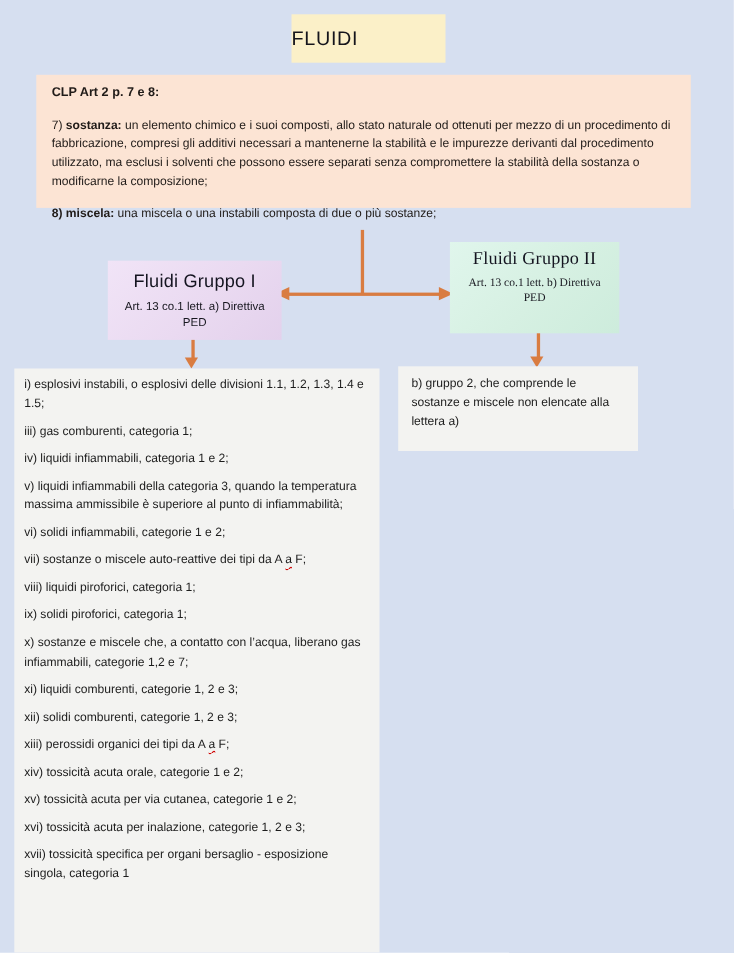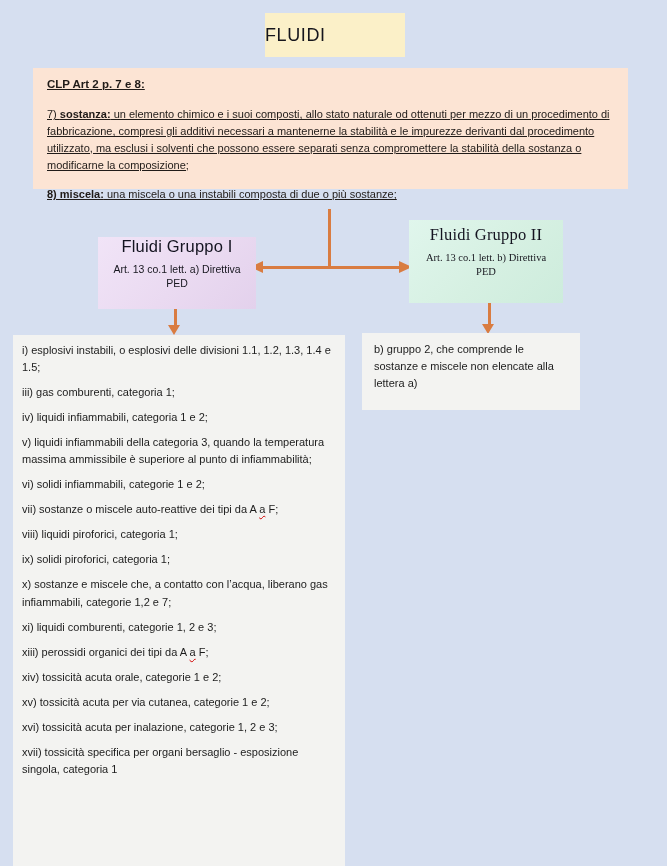--- a/index.html
+++ b/index.html
@@ -19,21 +19,21 @@
     position:absolute;left:265px;top:13px;width:140px;height:44px;
     background:var(--title-bg,#fbf0c8);
     display:flex;align-items:center;justify-content:flex-start;
     font-size:18px;letter-spacing:.6px;color:#15151c;
   }
   
   .clp-box{
     position:absolute;left:33px;top:68px;width:595px;height:121px;
     background:var(--clp-bg,#fce4d4);
     box-sizing:border-box;padding:8px 14px;
-    font-size:11px;line-height:1.52;color:#201b18;text-decoration:underline;
+    font-size:11px;line-height:1.52;color:#201b18;
   }
   .clp-box p{margin:0 0 13px 0;}
   .clp-heading{font-weight:bold;font-size:11.5px;}
   .clp-box b{font-weight:bold;}
   
   .conn{position:absolute;background:var(--accent,#d97c41);}
   .v-split{left:328px;top:209px;width:3px;height:58px;}
   .h-split{left:262px;top:266px;width:140px;height:3px;}
   .v-drop1{left:174px;top:309px;width:3px;height:18px;}
   .v-drop2{left:488px;top:303px;width:3px;height:23px;}
@@ -44,21 +44,21 @@
   .tri-down2{left:482px;top:324px;border-left:6.5px solid transparent;border-right:6.5px solid transparent;border-top:10px solid var(--accent,#d97c41);}
   
   .group-box{
     position:absolute;box-sizing:border-box;
     display:flex;flex-direction:column;align-items:center;
     text-align:center;
   }
   .group1{
     left:98px;top:237px;width:158px;height:72px;
     background:linear-gradient(135deg,#f1e4f7 0%,var(--group1-bg,#eadaf1) 55%,#e3d1ec 100%);
-    padding-top:0;
+    padding-top:10px;
   }
   .group2{
     left:409px;top:220px;width:154px;height:83px;
     background:linear-gradient(135deg,#e0f6ec 0%,var(--group2-bg,#d6f0e2) 55%,#cdecdc 100%);
     padding-top:5px;
     font-family:Liberation Serif, serif;
   }
   .group-title{font-size:16.5px;color:#141420;letter-spacing:.2px;}
   .group-sub{font-size:10.5px;margin-top:6px;line-height:1.35;padding:0 6px;color:#17171f;}
   
@@ -118,20 +118,21 @@
       <p><span>i) esplosivi instabili, o esplosivi delle divisioni 1.1, 1.2, 1.3, 1.4 e 1.5;</span></p>
       <p><span>iii) gas comburenti, categoria 1;</span></p>
       <p><span>iv) liquidi infiammabili, categoria 1 e 2;</span></p>
       <p><span>v) liquidi infiammabili della categoria 3, quando la temperatura massima ammissibile è superiore al punto di infiammabilità;</span></p>
       <p><span>vi) solidi infiammabili, categorie 1 e 2;</span></p>
       <p><span>vii) sostanze o miscele auto-reattive dei tipi da A </span><span class="squiggle">a</span><span> F;</span></p>
       <p><span>viii) liquidi piroforici, categoria 1;</span></p>
       <p><span>ix) solidi piroforici, categoria 1;</span></p>
       <p><span>x) sostanze e miscele che, a contatto con l’acqua, liberano gas infiammabili, categorie 1,2 e 7;</span></p>
       <p><span>xi) liquidi comburenti, categorie 1, 2 e 3;</span></p>
+      <p><span>xii) solidi comburenti, categorie 1, 2 e 3;</span></p>
       <p><span>xiii) perossidi organici dei tipi da A </span><span class="squiggle">a</span><span> F;</span></p>
       <p><span>xiv) tossicità acuta orale, categorie 1 e 2;</span></p>
       <p><span>xv) tossicità acuta per via cutanea, categorie 1 e 2;</span></p>
       <p><span>xvi) tossicità acuta per inalazione, categorie 1, 2 e 3;</span></p>
       <p><span>xvii) tossicità specifica per organi bersaglio - esposizione singola, categoria 1</span></p>
     </div>
 
   <div class="list-box list2">
     <p>b) gruppo 2, che comprende le sostanze e miscele non elencate alla lettera a)</p>
   </div>

